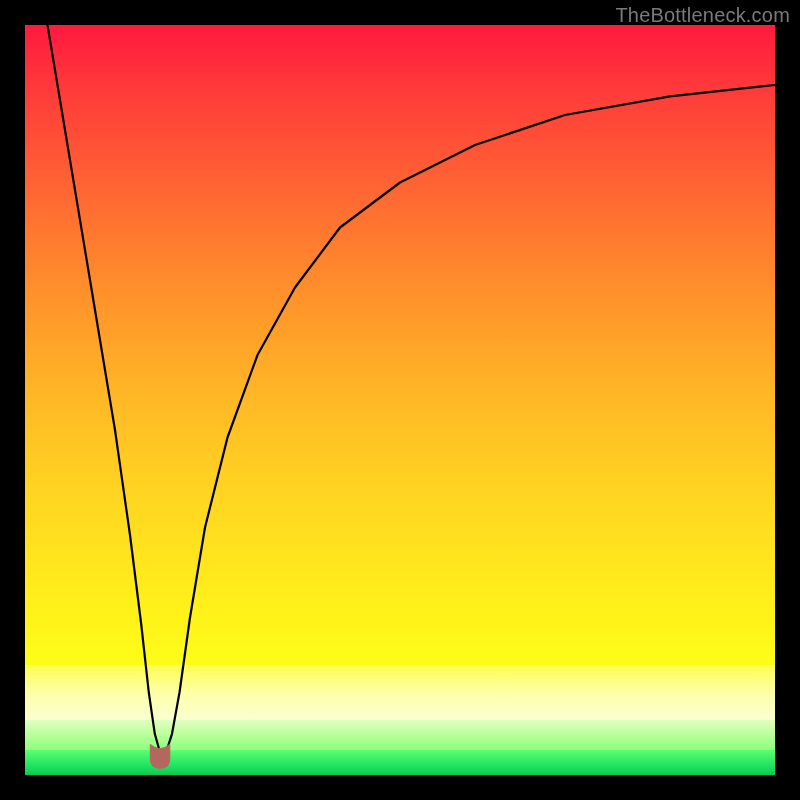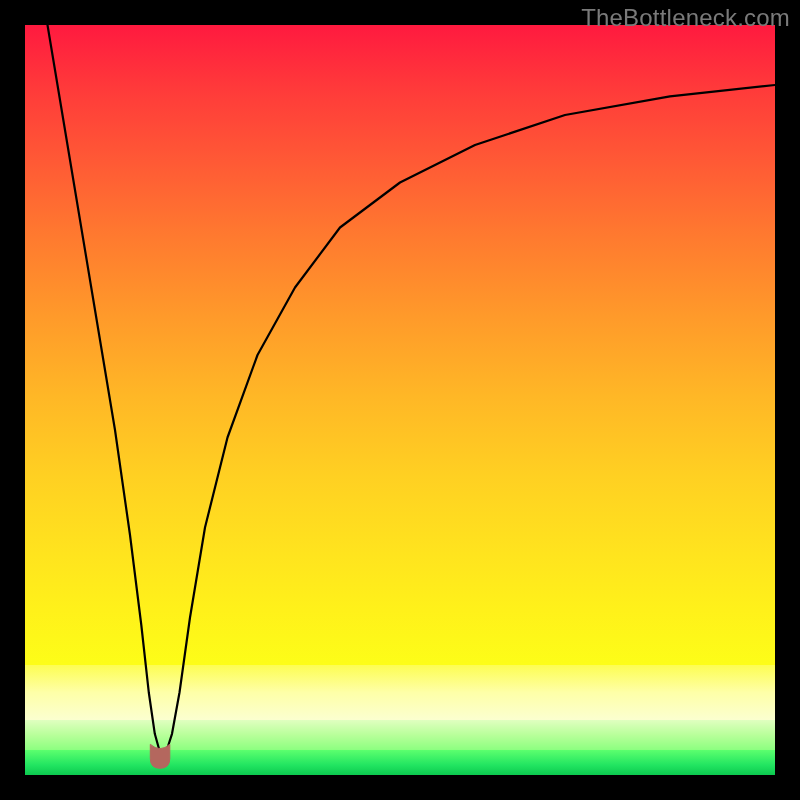--- a/index.html
+++ b/index.html
@@ -96,21 +96,21 @@
     fill: #b4675e;
     stroke: #b4675e;
     stroke-width: 1;
   }
 
   .watermark {
     position: absolute;
     top: 4px;
     right: 10px;
     color: #7a7a7a;
-    font-size: 24px;
+    font-size: 20px;
     letter-spacing: 0.2px;
     user-select: none;
     margin-left: 42px;
   }
 </style>
 </head>
 <body>
 
 <div class="outer">
 

